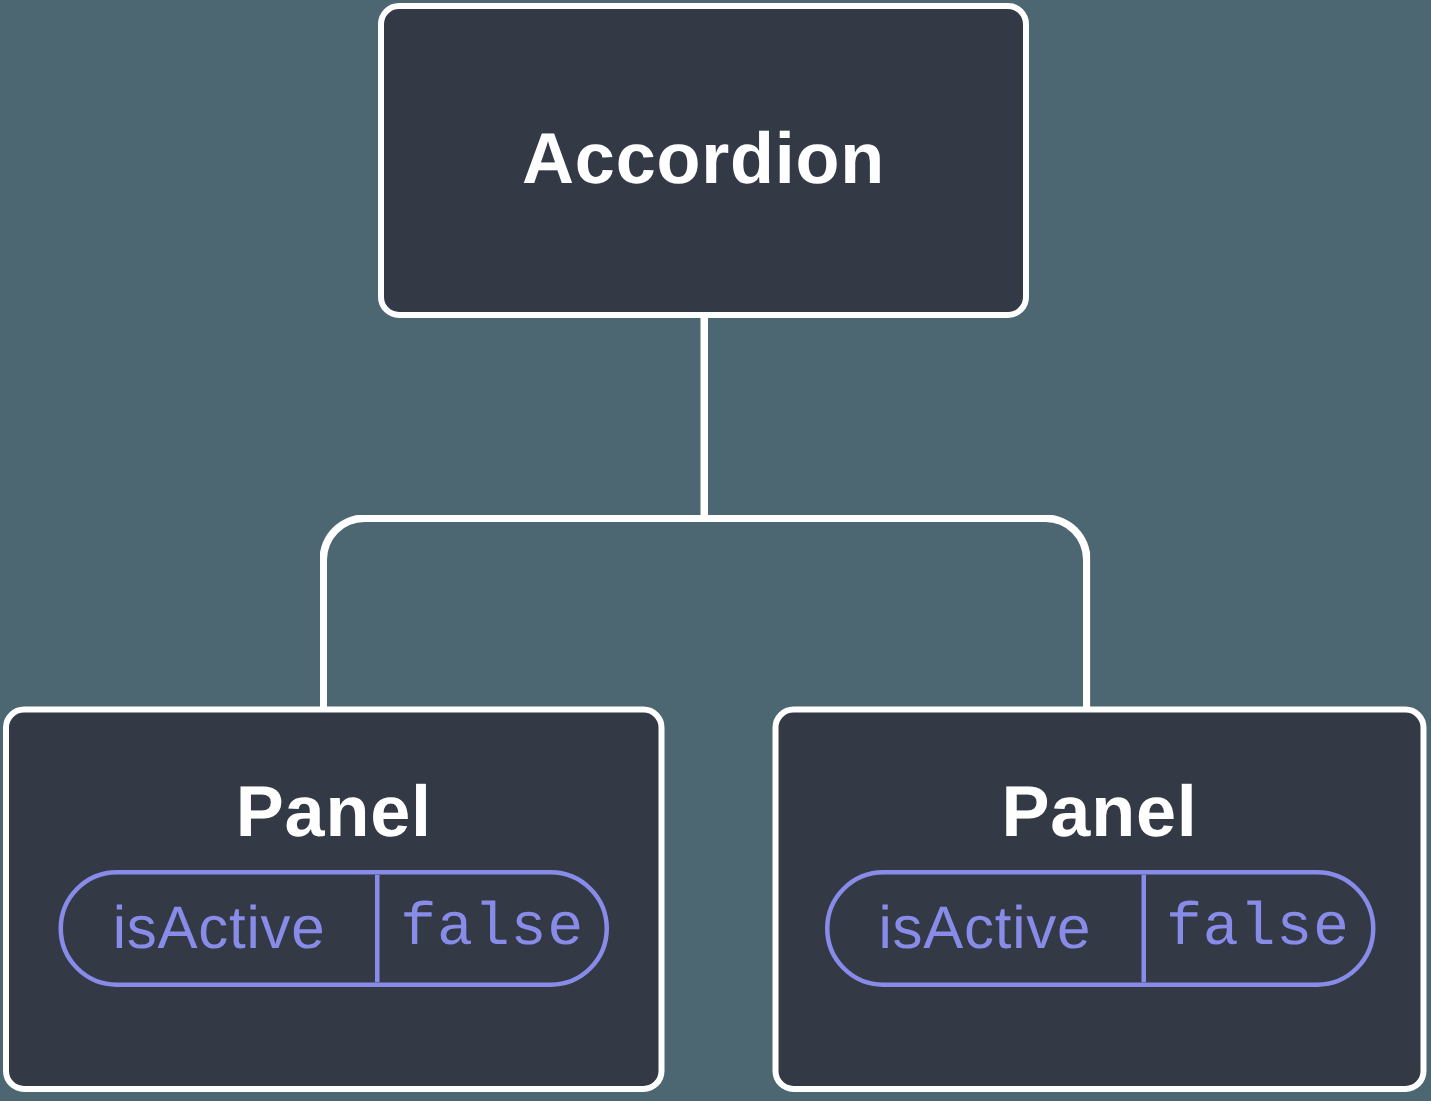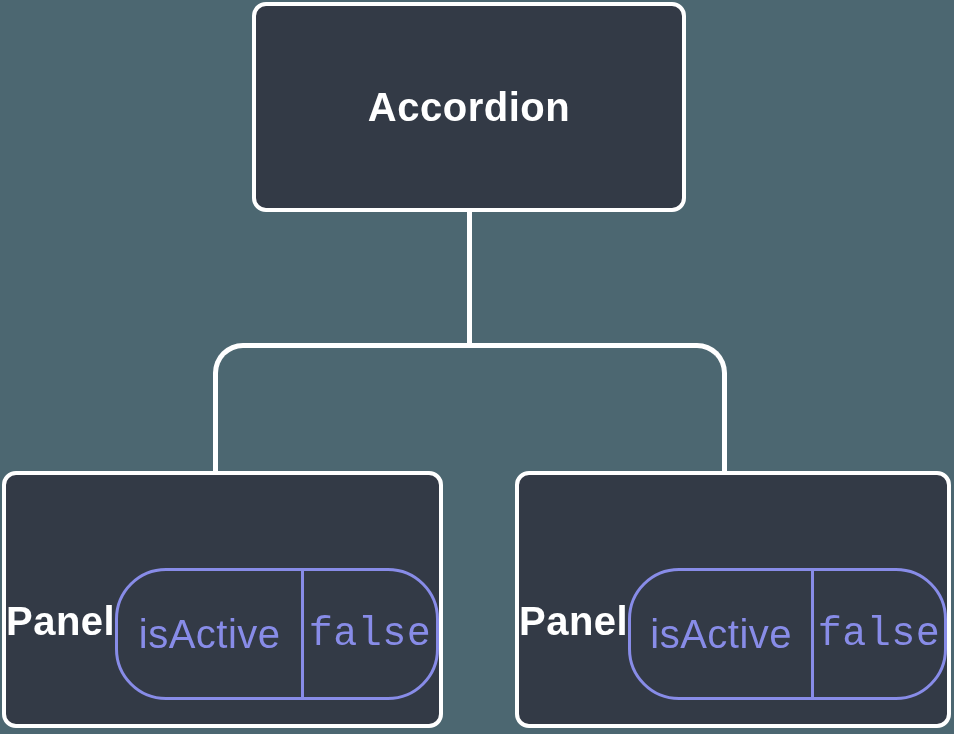--- a/index.html
+++ b/index.html
@@ -29,21 +29,21 @@
   }
   .root-node {
     left: 252px; top: 2px;
     width: 434px; height: 210px;
     display: flex;
     align-items: center;
     justify-content: center;
   }
   .node-label {
     color: #FFFFFF;
-    font-size: 40px;
+    font-size: 48px;
     font-weight: 600;
     line-height: 48px;
     letter-spacing: 0.5px;
   }
   .stem {
     position: absolute;
     left: 467px; top: 212px;
     width: 5px; height: 136px;
     background: var(--connector);
   }
@@ -52,29 +52,29 @@
     left: 213px; top: 343px;
     width: 514px; height: 129px;
     border: 5px solid var(--connector);
     border-bottom: none;
     border-radius: 30px 30px 0 0;
   }
   .panel-node {
     top: 471px;
     height: 257px;
     display: flex;
-    flex-direction: row;
+    flex-direction: column;
     align-items: center;
     padding-top: 43px;
   }
   .panel-left  { left: 2px;   width: 441px; }
   .panel-right { left: 515px; width: 436px; }
   .state-pill {
-    margin-top: 26px;
-    width: 367px; height: 132px;
+    margin-top: 14px;
+    width: 367px; height: 78px;
     border: 3px solid var(--accent-purple);
     border-radius: 51px;
     display: flex;
     align-items: stretch;
     overflow: hidden;
   }
   .state-cell {
     display: flex;
     align-items: center;
     justify-content: center;

